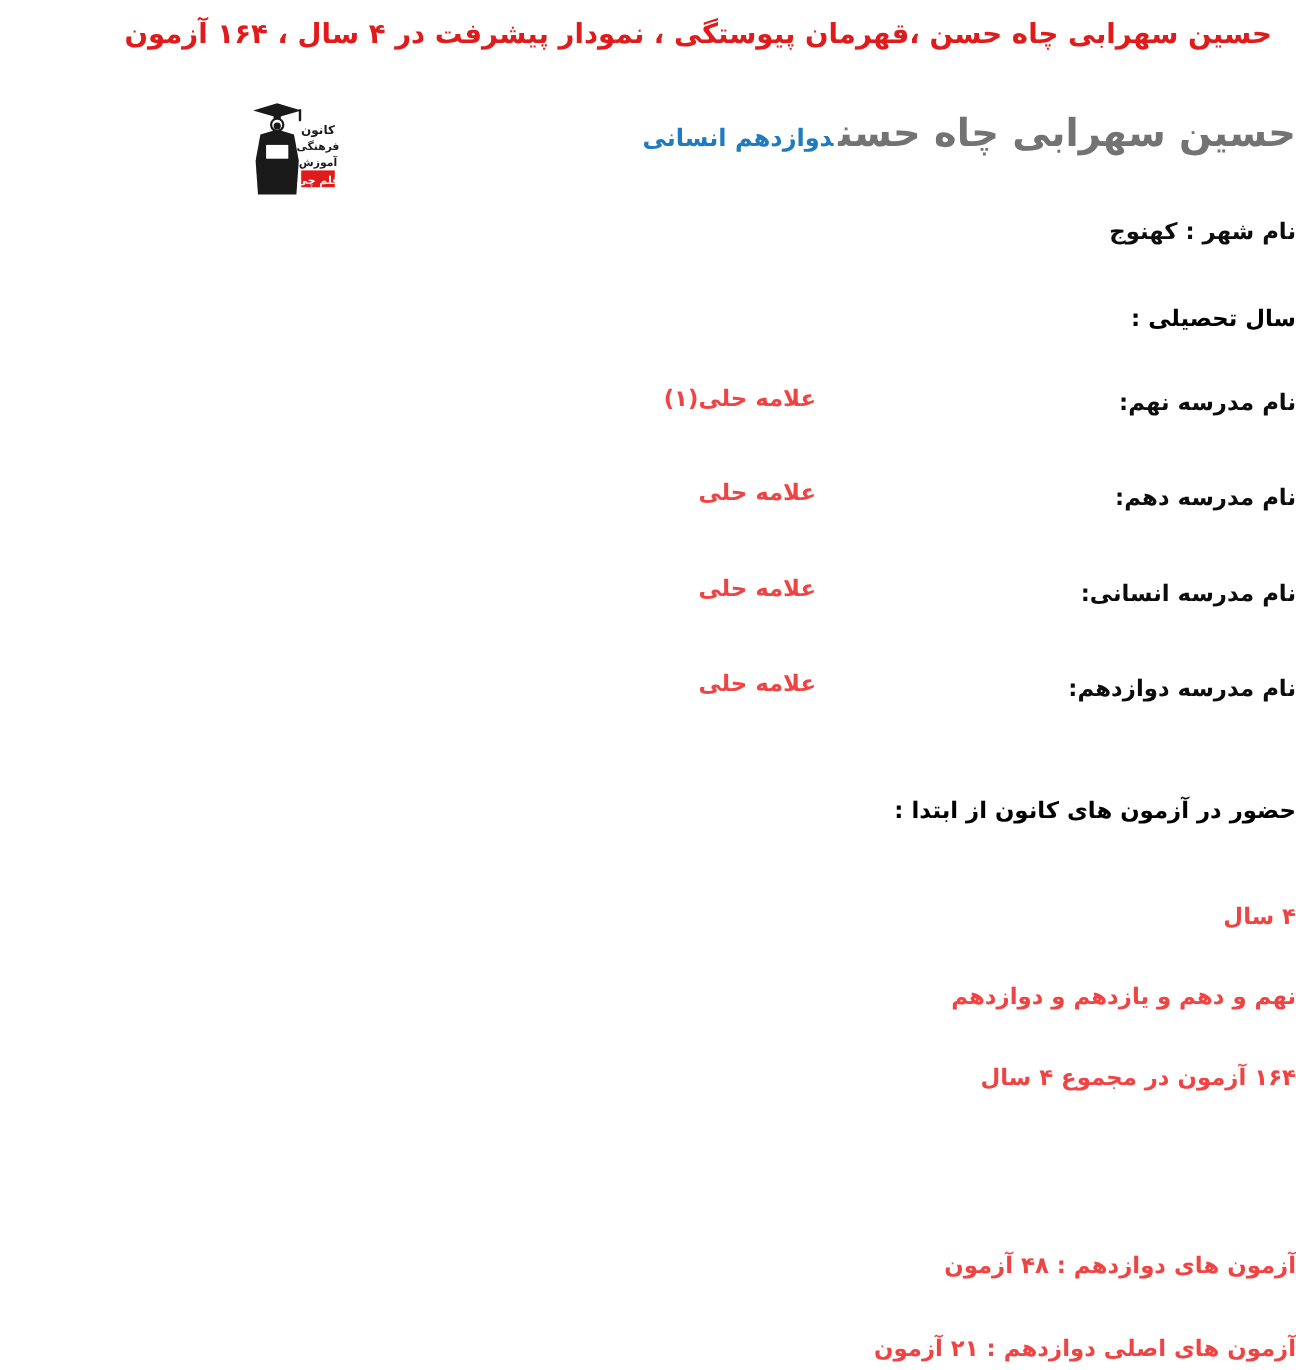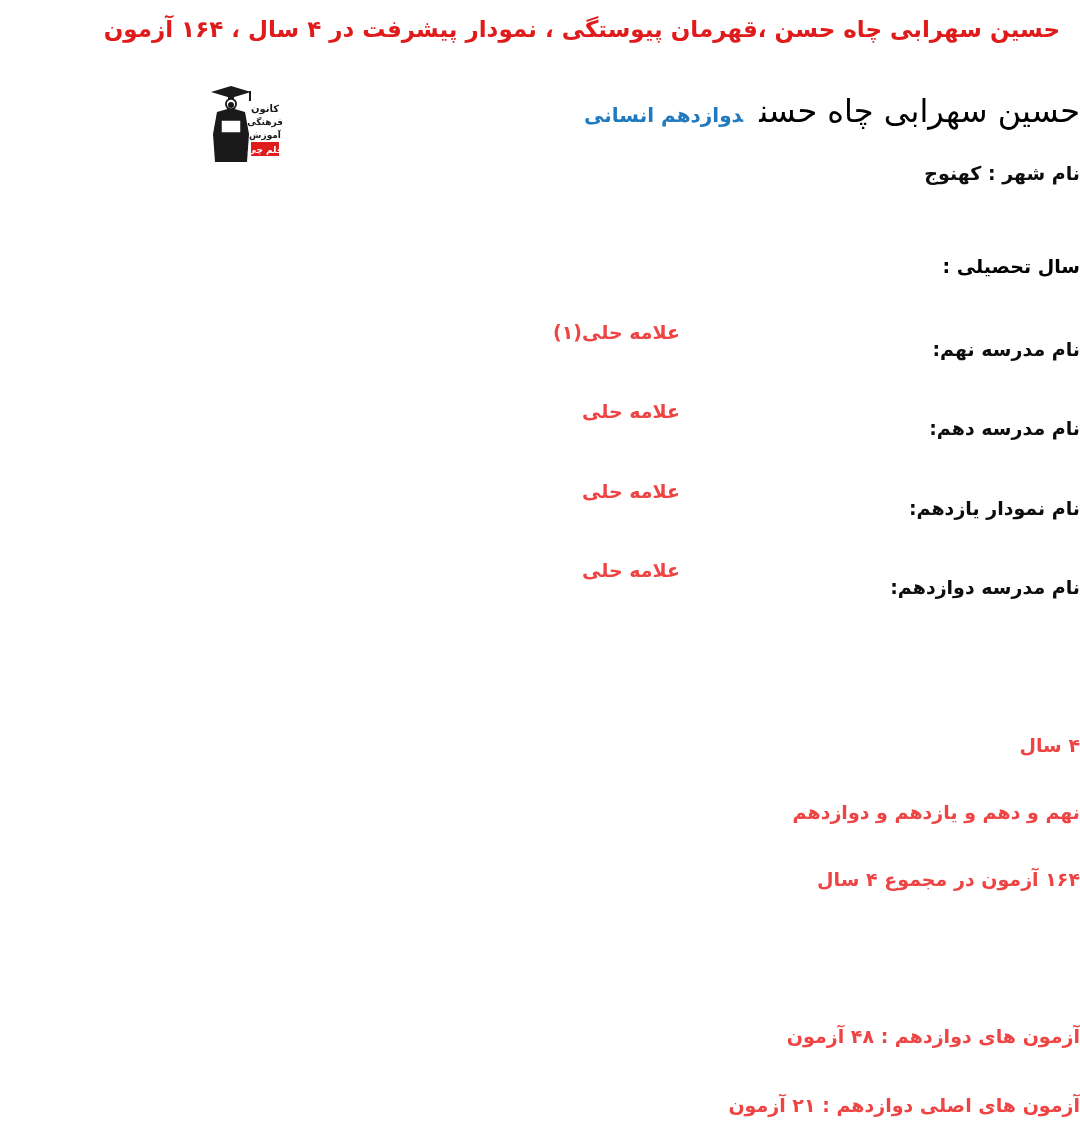--- a/index.html
+++ b/index.html
@@ -58,30 +58,30 @@
     top: 92px;
     right: 0;
     width: 1042px;
     text-align: right;
     padding-left: 0;
     padding-right: 0;
     box-sizing: border-box;
     white-space: nowrap;
   }
   .name-header .student-name {
-    color: #000000;
+    color: #737373;
     font-size: 32px;
-    font-weight: normal;
+    font-weight: bold;
     letter-spacing: -0.3px;
   }
   .name-header .grade {
     color: #1f7ac0;
     font-size: 20px;
     font-weight: bold;
-    margin-right: 16px;
+    margin-right: 4px;
     letter-spacing: -0.2px;
   }
 
   
   .info-block {
     position: absolute;
     right: 0;
     width: 1042px;
     box-sizing: border-box;
     padding-left: 0;
@@ -104,29 +104,29 @@
   .row .value {
     display: inline-block;
     font-weight: bold;
     color: #ef4444;
   }
 
   .black { color: #0d0d0d; }
   .red   { color: #000000; }
 
   
-  .stack-city { top: 164px; }
+  .stack-city { top: 184px; }
   .stack-year { top: 238px; }
 
   
   .school-row { }
   .school-row .label {
     position: absolute;
     right: 0;
-    top: 17px;
+    top: 4px;
   }
   .school-row .value {
     position: absolute;
     right: 400px;
     top: 0;
   }
 
   .school-9  { top: 285px; height: 26px; }
   .school-10 { top: 338px; height: 26px; }
   .school-11 { top: 392px; height: 26px; }
@@ -201,29 +201,32 @@
     <span class="label black">نام مدرسه نهم:</span>
     <span class="value">علامه حلی(۱)</span>
   </div>
 
   <div class="info-block row school-row school-10">
     <span class="label black">نام مدرسه دهم:</span>
     <span class="value">علامه حلی</span>
   </div>
 
   <div class="info-block row school-row school-11">
-    <span class="label black">نام نمودار یازدهم:</span>
+    <span class="label black">نام مدرسه انسانی:</span>
     <span class="value">علامه حلی</span>
   </div>
 
   <div class="info-block row school-row school-12">
     <span class="label black">نام مدرسه دوازدهم:</span>
     <span class="value">علامه حلی</span>
   </div>
 
+  <div class="info-block row att-title">
+    <span class="label red">حضور در آزمون های کانون از ابتدا :</span>
+  </div>
   <div class="info-block row att-years">
     <span class="value black">۴ سال</span>
   </div>
   <div class="info-block row att-grades">
     <span class="value black">نهم و دهم و یازدهم و دوازدهم</span>
   </div>
   <div class="info-block row att-total">
     <span class="value black">۱۶۴ آزمون در مجموع ۴ سال</span>
   </div>
 

